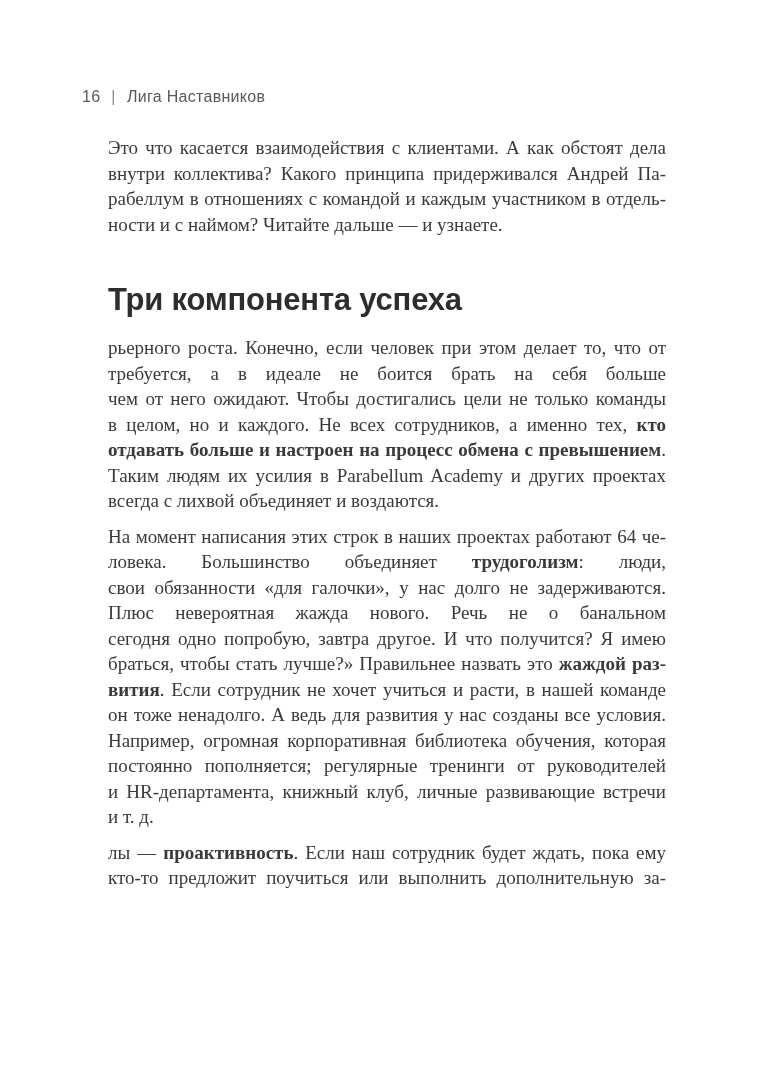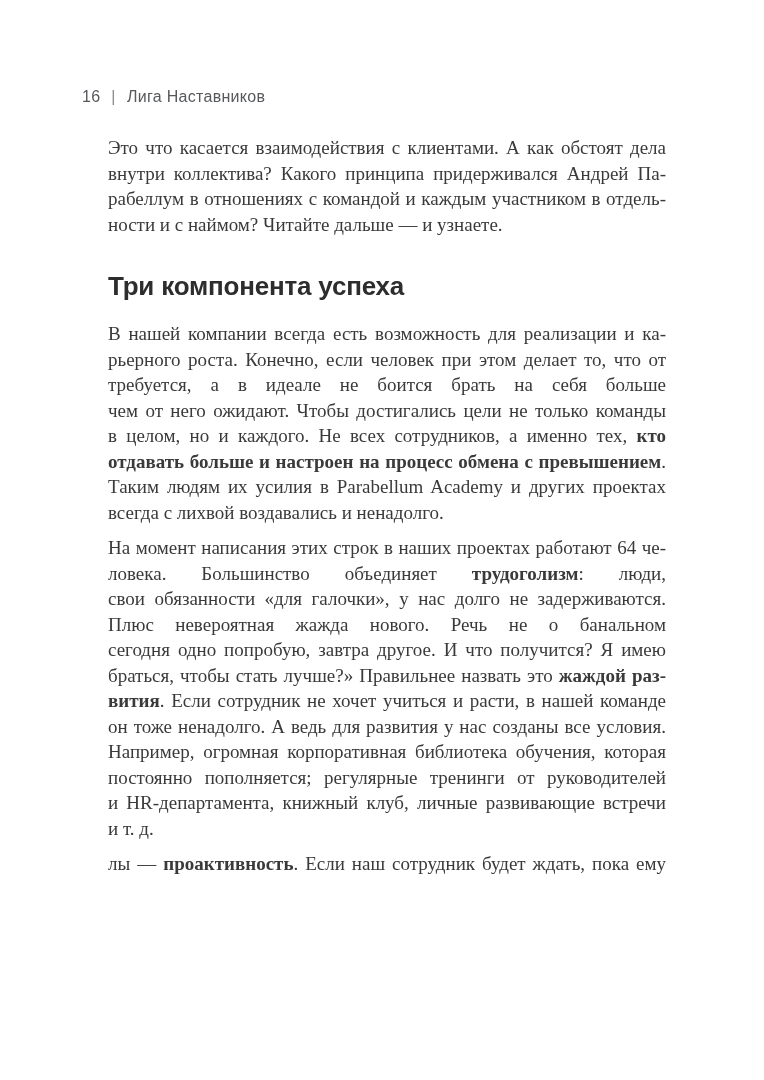--- a/index.html
+++ b/index.html
@@ -47,24 +47,24 @@
     max-height: 25.5px;
     overflow: hidden;
   }
   .line.lastline {
     text-align-last: left;
   }
   .line .b { font-weight: bold; }
   .section-heading {
     font-family: "Liberation Sans", sans-serif;
     font-weight: bold;
-    font-size: 26px;
+    font-size: 31px;
     line-height: 38px;
     color: var(--heading-text, #2d2d2d);
-    margin: 30px 0 16px 0;
+    margin: 44px 0 16px 0;
     letter-spacing: -0.2px;
   }
 </style>
 </head>
 <body>
 
 <div class="running-header">
   <span>16</span>
   <span class="sep">|</span>
   <span>Лига Наставников</span>
@@ -73,40 +73,40 @@
 <div class="content">
   <div class="para" id="para-slot-0">
       <div class="line"><span>Это что касается взаимодействия с клиентами. А как обстоят дела</span></div>
       <div class="line"><span>внутри коллектива? Какого принципа придерживался Андрей Па-</span></div>
       <div class="line"><span>рабеллум в отношениях с командой и каждым участником в отдель-</span></div>
       <div class="line lastline"><span>ности и с наймом? Читайте дальше — и узнаете.</span></div>
     </div>
   <h1 class="section-heading">Три компонента успеха</h1>
   <div id="para-slots">
       <div class="para">
-        <div class="line"><span>В нашей компании всегда есть возможность для реализации и ка-</span></div>
         <div class="line"><span>рьерного роста. Конечно, если человек при этом делает то, что от него</span></div>
         <div class="line"><span>требуется, а в идеале не боится брать на себя больше ответственности,</span></div>
         <div class="line"><span>чем от него ожидают. Чтобы достигались цели не только команды</span></div>
         <div class="line"><span>в целом, но и каждого. Не всех сотрудников, а именно тех, </span><span class="b">кто готов</span></div>
         <div class="line"><span class="b">отдавать больше и настроен на процесс обмена с превышением</span><span>.</span></div>
         <div class="line"><span>Таким людям их усилия в Parabellum Academy и других проектах</span></div>
-        <div class="line lastline"><span>всегда с лихвой воздавались и ненадолго.</span></div>
+        <div class="line lastline"><span>всегда с лихвой объединяет и воздаются.</span></div>
       </div>
       <div class="para">
         <div class="line"><span>На момент написания этих строк в наших проектах работают 64 че-</span></div>
         <div class="line"><span>ловека. Большинство объединяет </span><span class="b">трудоголизм</span><span>: люди, выполняющие</span></div>
         <div class="line"><span>свои обязанности «для галочки», у нас долго не задерживаются.</span></div>
         <div class="line"><span>Плюс невероятная жажда нового. Речь не о банальном любопытстве:</span></div>
         <div class="line"><span>сегодня одно попробую, завтра другое. И что получится? Я имею</span></div>
         <div class="line"><span>браться, чтобы стать лучше?» Правильнее назвать это </span><span class="b">жаждой раз-</span></div>
         <div class="line"><span class="b">вития</span><span>. Если сотрудник не хочет учиться и расти, в нашей команде</span></div>
         <div class="line"><span>он тоже ненадолго. А ведь для развития у нас созданы все условия.</span></div>
         <div class="line"><span>Например, огромная корпоративная библиотека обучения, которая</span></div>
         <div class="line"><span>постоянно пополняется; регулярные тренинги от руководителей</span></div>
         <div class="line"><span>и HR-департамента, книжный клуб, личные развивающие встречи</span></div>
         <div class="line lastline"><span>и т. д.</span></div>
       </div>
       <div class="para">
         <div class="line"><span>лы — </span><span class="b">проактивность</span><span>. Если наш сотрудник будет ждать, пока ему</span></div>
+        <div class="line"><span>кто-то предложит поучиться или выполнить дополнительную за-</span></div>
       </div>
     </div>
 </div>
 
 </body></html>

